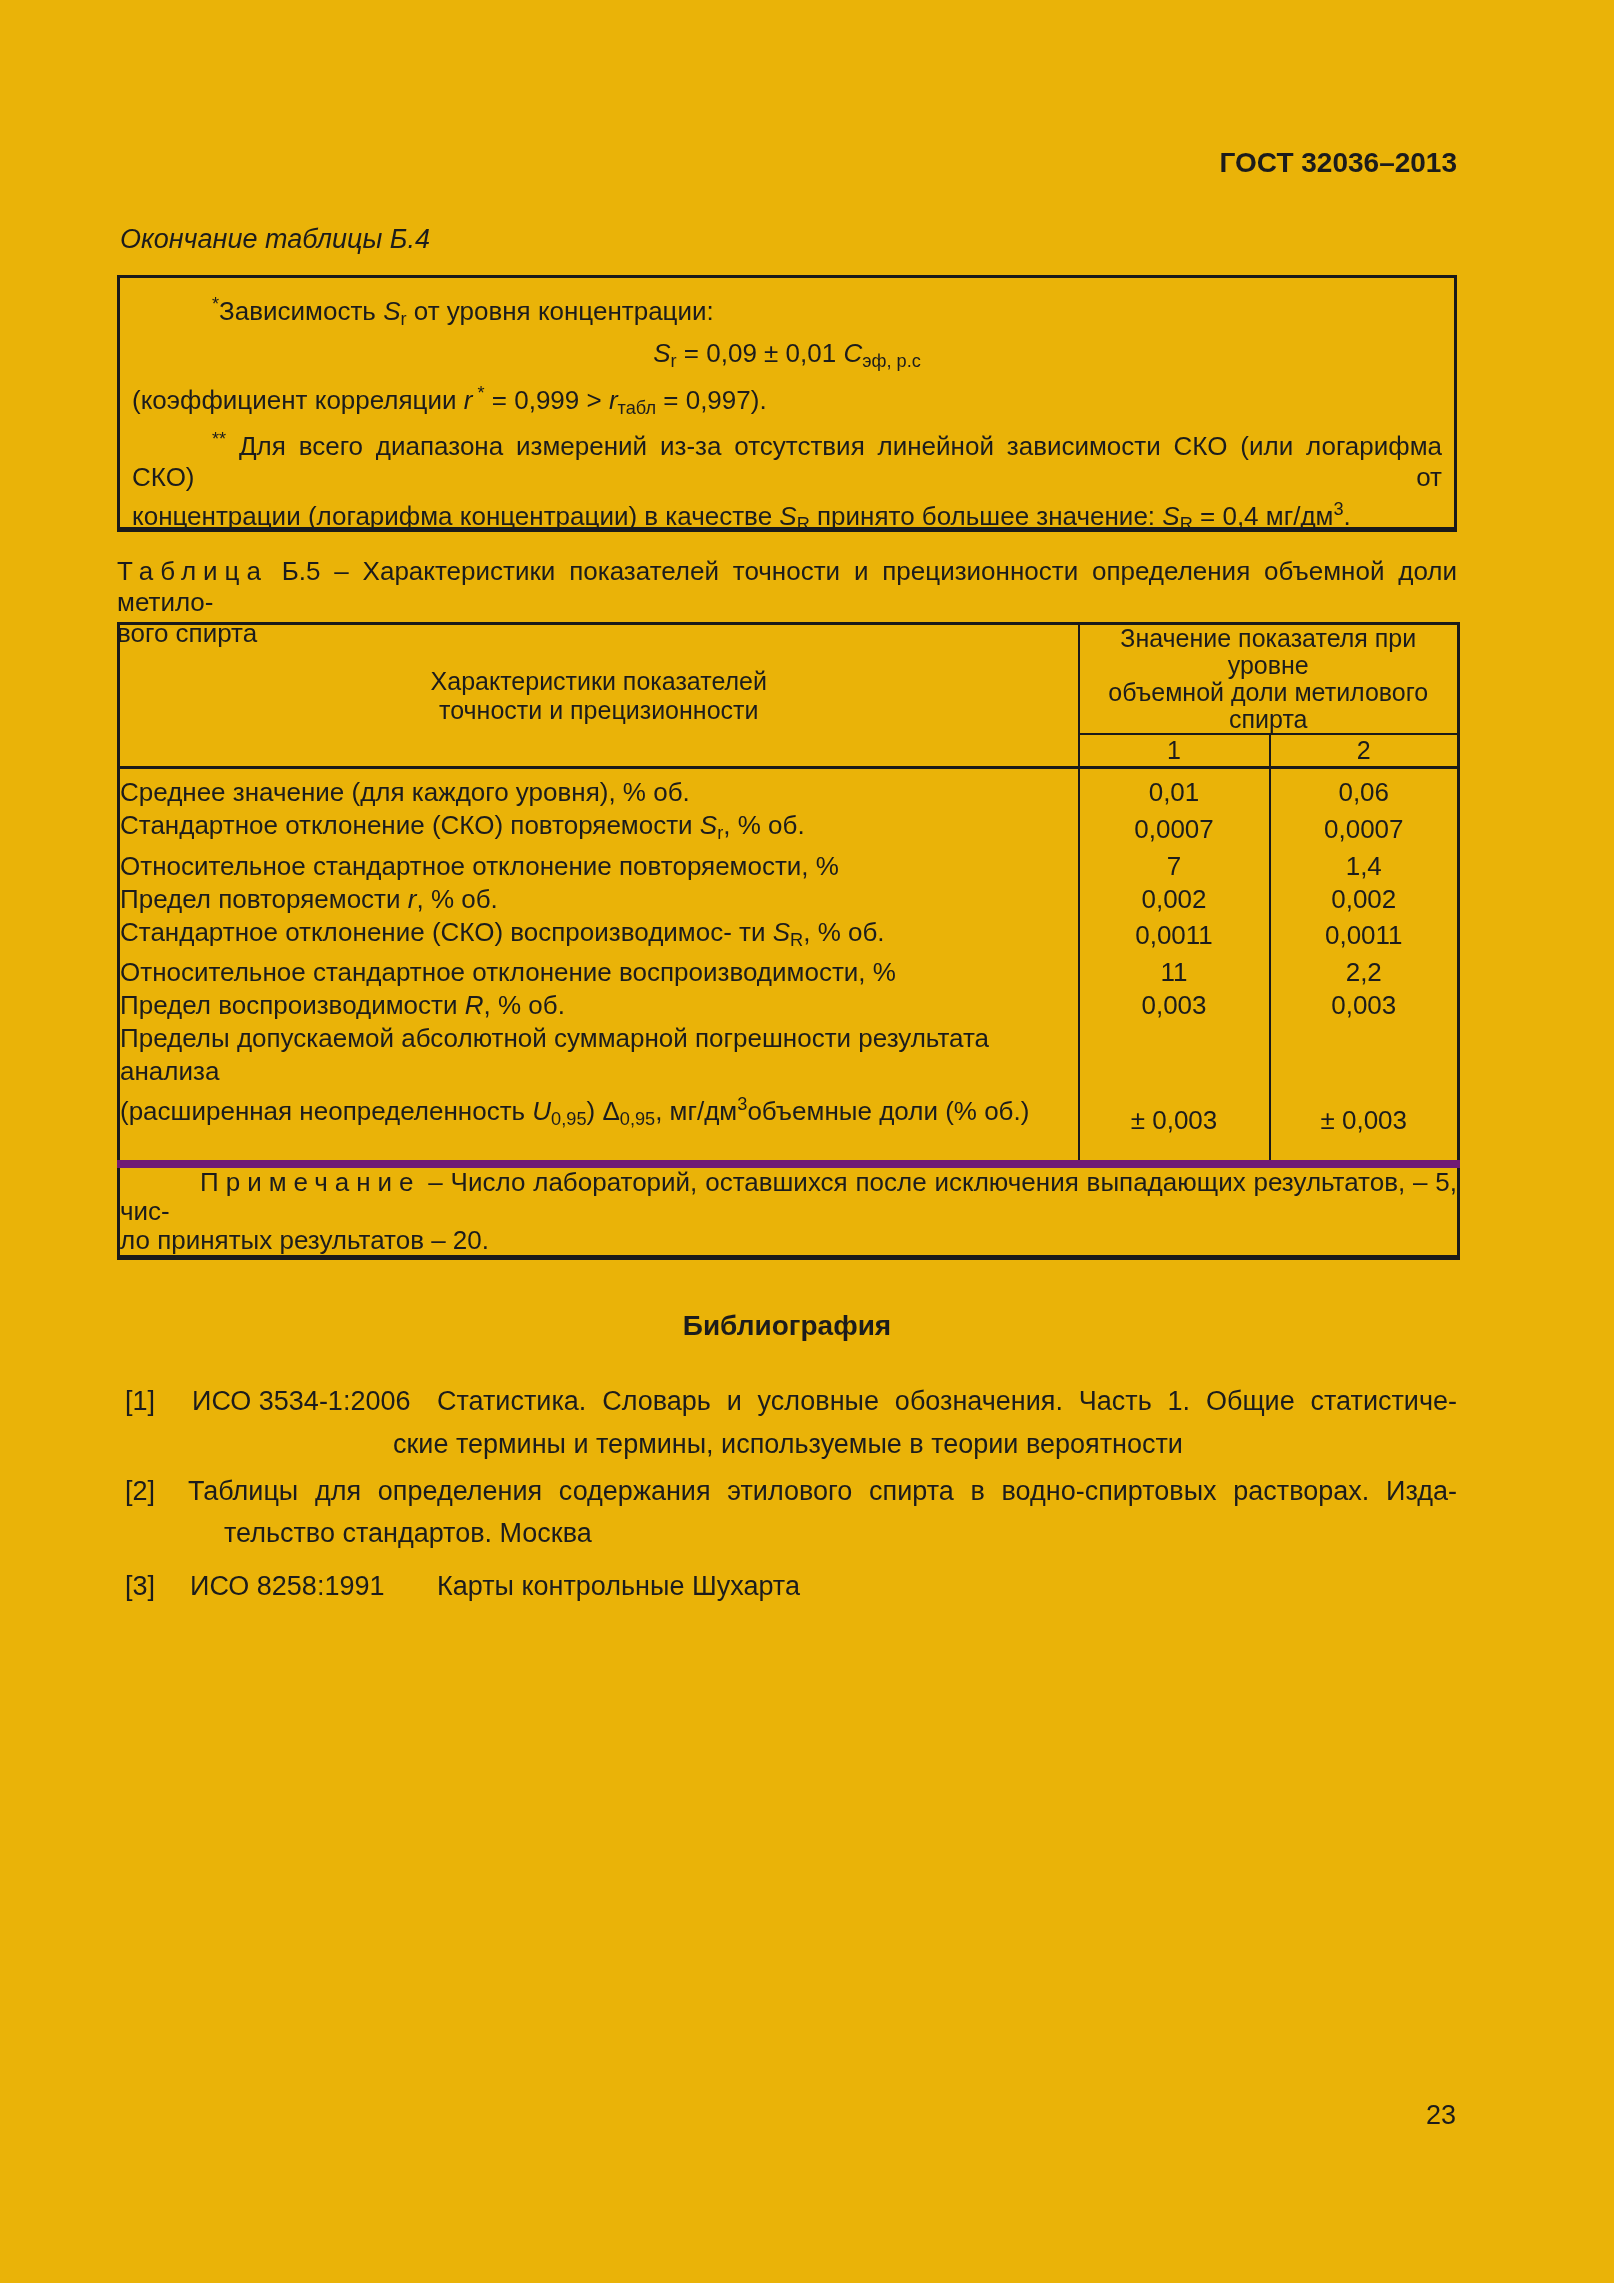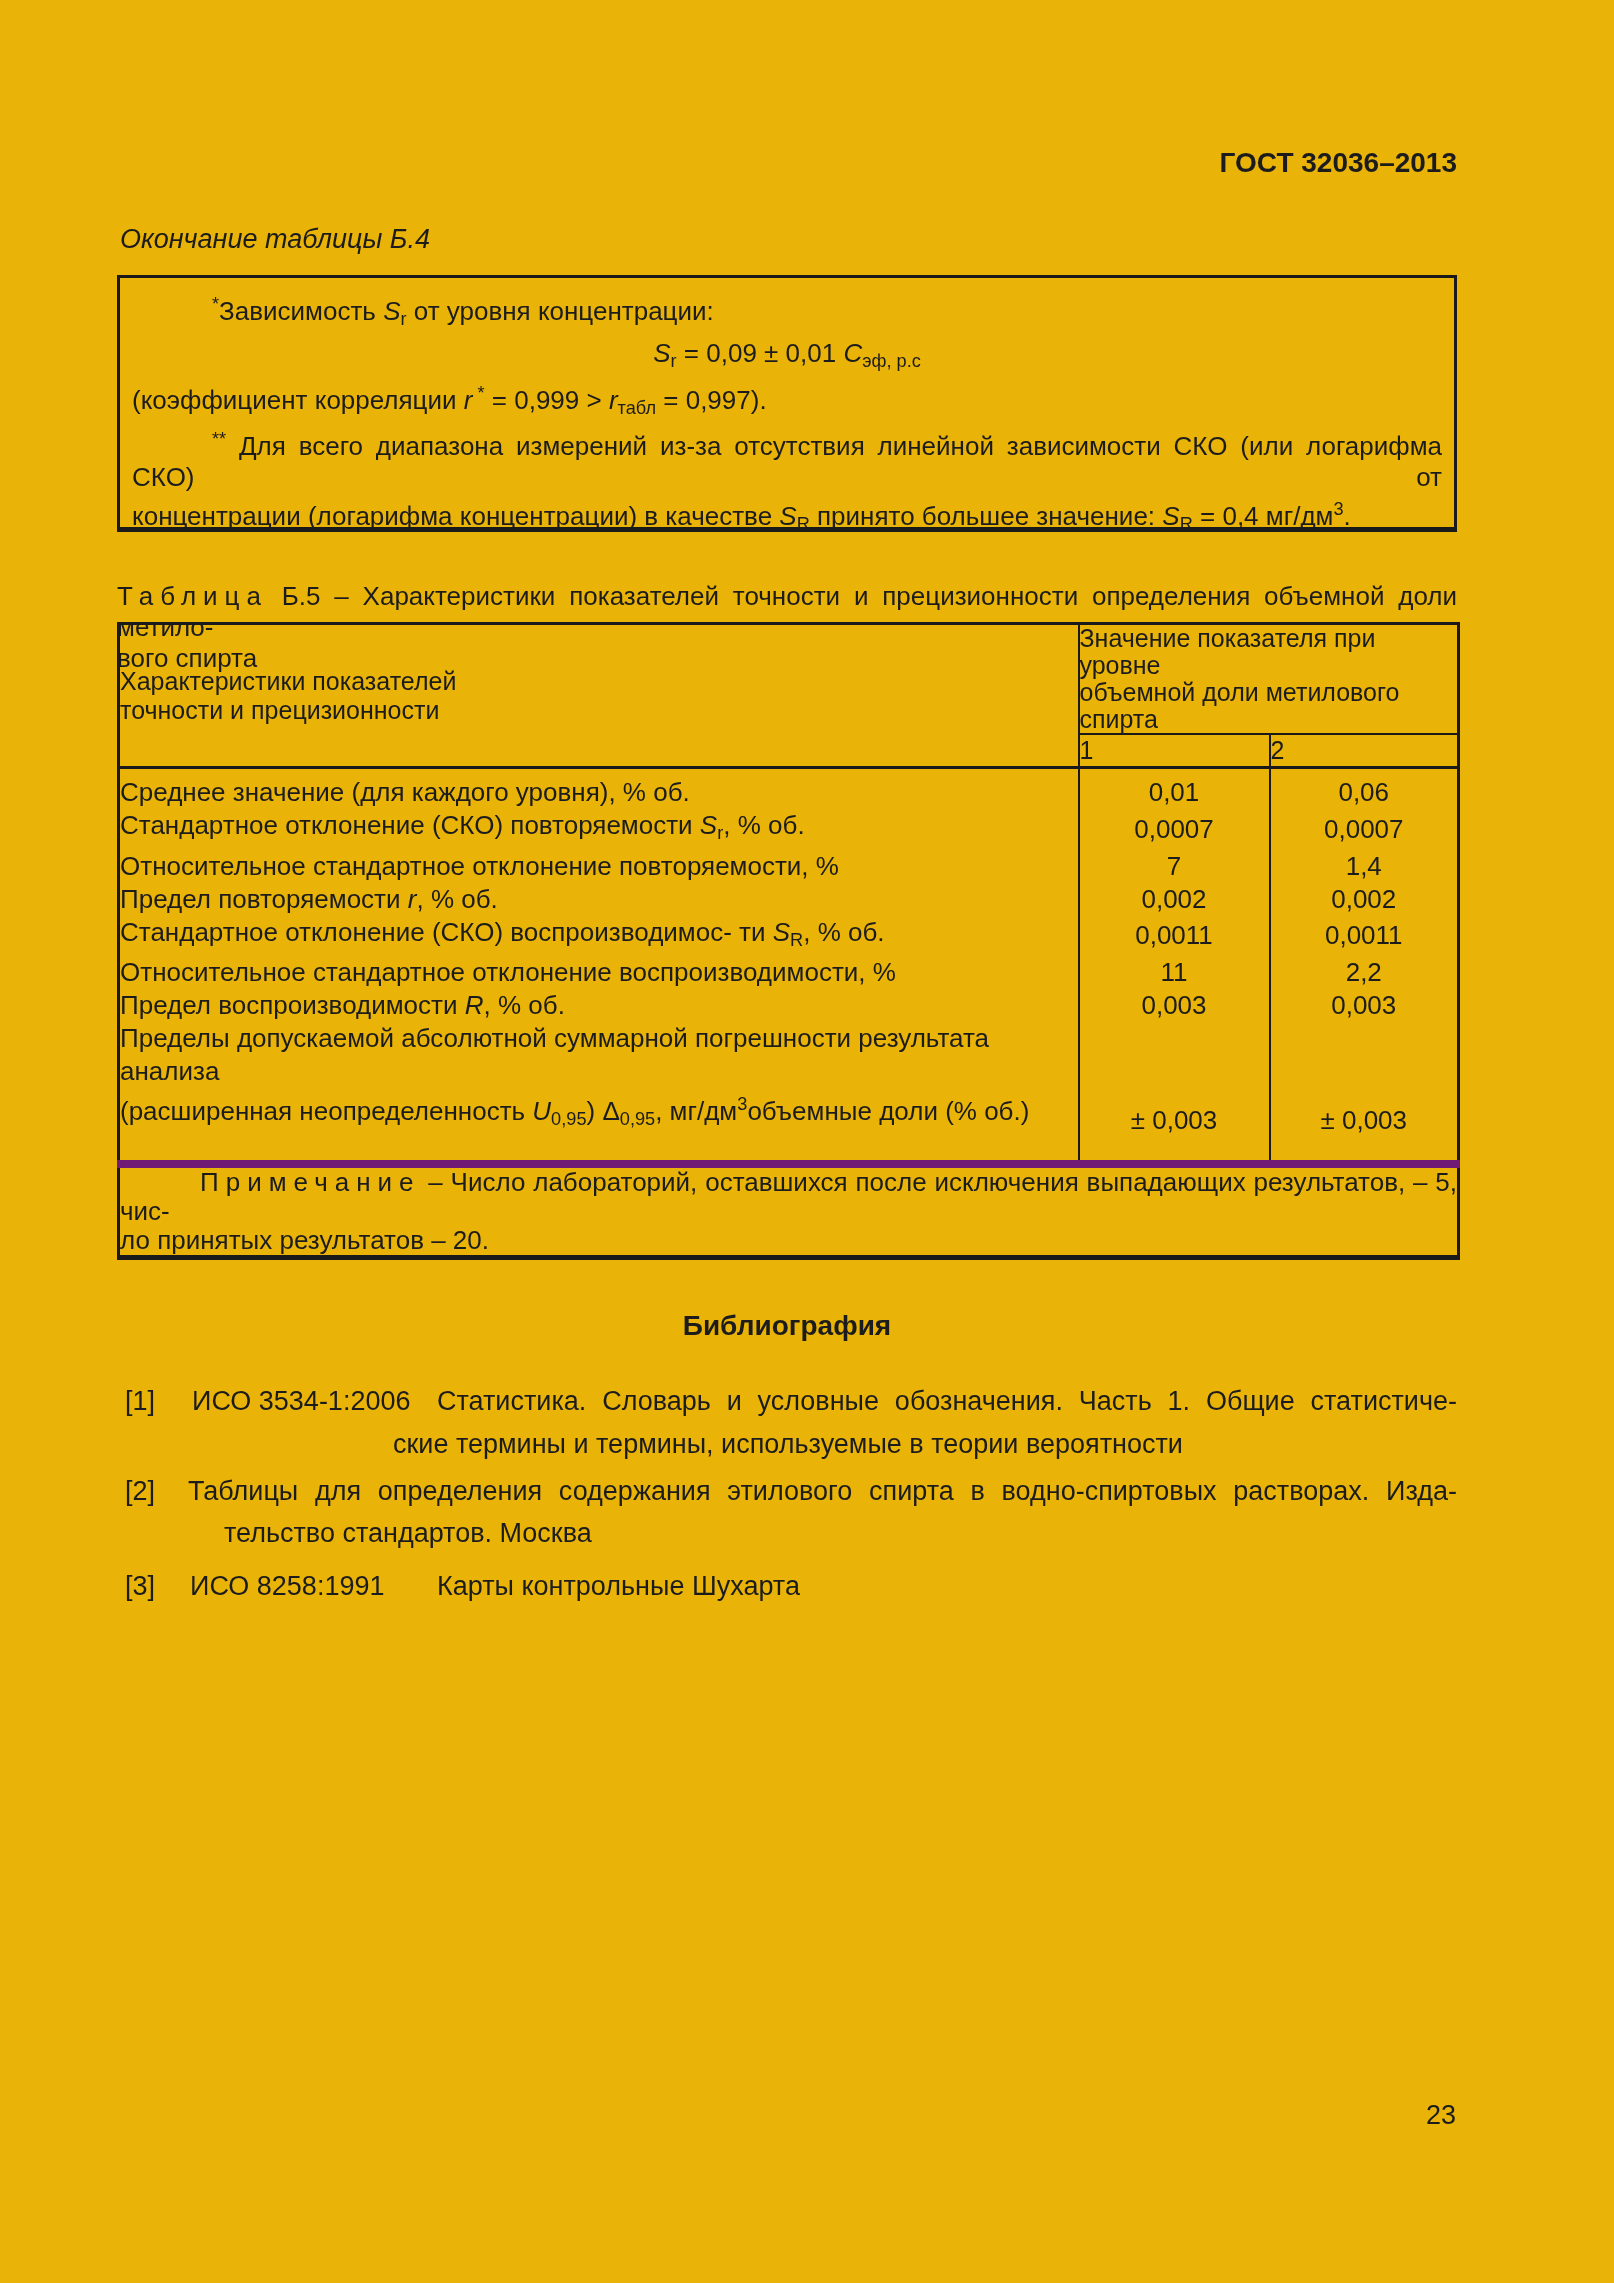--- a/index.html
+++ b/index.html
@@ -22,29 +22,29 @@
     padding:9px 12px 0 12px; font-size:26px; overflow:hidden;
   }
   .fbox p { margin:0; }
   .fn1 { text-indent:80px; line-height:34px; }
   .formula { text-align:center; line-height:34px; margin-top:8px; }
   .corr { line-height:32px; margin-top:2px; }
   .fn2l1 { text-indent:80px; line-height:31px; margin-top:3px; text-align:justify; text-align-last:justify; }
   .fn2l2 { line-height:32px; }
 
   .b5cap { position:absolute; left:117px; top:556px; width:1340px; font-size:26px; }
-  .b5cap .l1 { line-height:31px; text-align:justify; text-align-last:justify;margin-top:25px; }
+  .b5cap .l1 { line-height:31px; text-align:justify; text-align-last:justify; }
   .b5cap .l2 { line-height:31px; }
 
   table.b5 {
     position:absolute; left:117px; top:622px; width:1340px;
     border-collapse:collapse; table-layout:fixed; font-size:26px;
     border:3px solid #1a1a1a; border-bottom-width:5px;
   }
-  table.b5 th { font-weight:normal; font-size:25px; text-align:left; padding:0;margin-left:36px; }
+  table.b5 th { font-weight:normal; font-size:25px; text-align:center; padding:0;margin-left:36px; }
   th.hl  { border-right:2px solid #1a1a1a; border-bottom:3px solid #1a1a1a; line-height:29px; height:85px; vertical-align:middle; }
   th.hr  { border-bottom:2px solid #1a1a1a; line-height:27px; height:52px; vertical-align:middle; }
   th.s1  { border-right:2px solid #1a1a1a; border-bottom:3px solid #1a1a1a; height:31px; }
   th.s2  { border-bottom:3px solid #1a1a1a; height:31px; }
   table.b5 td { padding:0; vertical-align:middle; }
   td.lbl { padding-left:14px; border-right:2px solid #1a1a1a; line-height:33px; }
   td.v1  { text-align:center; border-right:2px solid #1a1a1a; }
   td.v2  { text-align:center; }
   tr.r-first td { padding-top:7px; }
   tr.r-last td { padding-bottom:24px; height:76px; }

